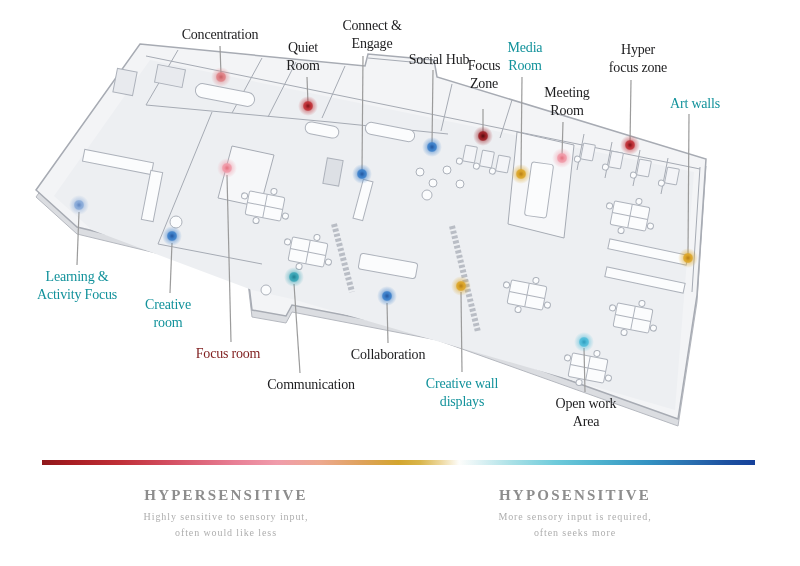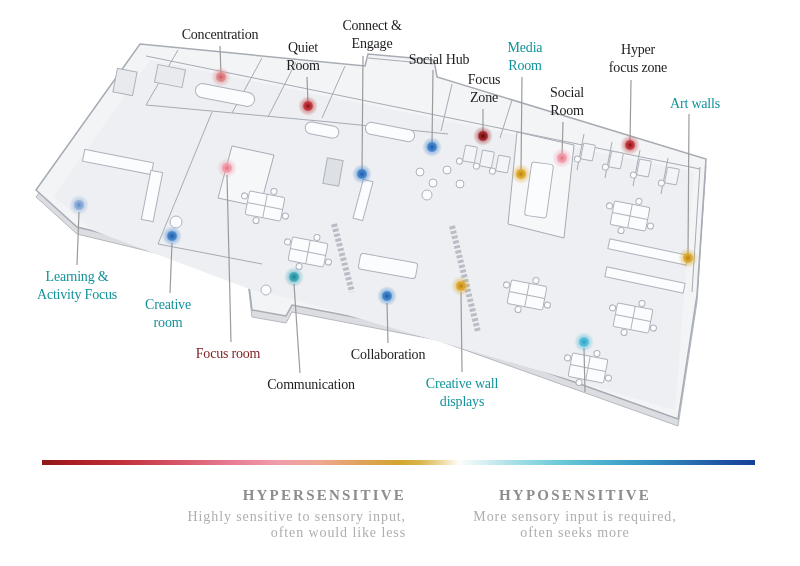--- a/index.html
+++ b/index.html
@@ -8,24 +8,24 @@
     font-family:Liberation Serif, serif;
   }
   .plan-svg{position:absolute;left:0;top:0;width:800px;height:566px;}
   .labels-layer{position:absolute;left:0;top:0;width:800px;height:566px;pointer-events:none;}
   .ann-label{
     position:absolute;transform:translateX(-50%);text-align:center;
     font-size:14px;line-height:18px;white-space:nowrap;letter-spacing:-0.2px;
   }
   .gradient-bar{position:absolute;left:42px;top:460px;width:713px;height:5px;}
   .legend-block{position:absolute;top:487px;width:360px;}
-  .legend-block.left{left:46px;text-align:right;}
+  .legend-block.left{left:46px;text-align:center;}
   .legend-block.right{right:45px;text-align:center;}
   .legend-title{font-weight:bold;font-size:15px;letter-spacing:2.2px;color:#8d8d8d;}
-  .legend-sub{font-size:14px;letter-spacing:0.9px;color:#aeaeae;line-height:16px;margin-top:5px;}
+  .legend-sub{font-size:10px;letter-spacing:0.9px;color:#aeaeae;line-height:16px;margin-top:5px;}
 </style>
 </head>
 <body>
 
 <div class="stage">
 
   <svg class="plan-svg" viewBox="0 0 800 566">
     <defs id="dot-grads">
       <g id="cluster" fill="#fbfcfd" stroke="#aeb3bc" stroke-width="1">
         <rect x="-18" y="-12" width="36" height="24" rx="2"></rect>
@@ -224,26 +224,26 @@
         <div>Connect &amp;</div>
         <div>Engage</div>
       </div>
       <div class="ann-label" style="left: 439px; top: 51px; color: rgb(29, 29, 31);">
         <div>Social Hub</div>
       </div>
       <div class="ann-label" style="left: 525px; top: 39px; color: rgb(18, 146, 155);">
         <div>Media</div>
         <div>Room</div>
       </div>
-      <div class="ann-label" style="left: 484px; top: 71px; color: rgb(29, 29, 31);">
+      <div class="ann-label" style="left: 484px; top: 57px; color: rgb(29, 29, 31);">
         <div>Focus</div>
         <div>Zone</div>
       </div>
       <div class="ann-label" style="left: 567px; top: 84px; color: rgb(29, 29, 31);">
-        <div>Social</div>
+        <div>Meeting</div>
         <div>Room</div>
       </div>
       <div class="ann-label" style="left: 638px; top: 41px; color: rgb(29, 29, 31);">
         <div>Hyper</div>
         <div>focus zone</div>
       </div>
       <div class="ann-label" style="left: 695px; top: 95px; color: rgb(18, 146, 155);">
         <div>Art walls</div>
       </div>
       <div class="ann-label" style="left: 77px; top: 268px; color: rgb(18, 146, 155);">
@@ -259,20 +259,24 @@
       </div>
       <div class="ann-label" style="left: 311px; top: 376px; color: rgb(29, 29, 31);">
         <div>Communication</div>
       </div>
       <div class="ann-label" style="left: 388px; top: 346px; color: rgb(29, 29, 31);">
         <div>Collaboration</div>
       </div>
       <div class="ann-label" style="left: 462px; top: 375px; color: rgb(18, 146, 155);">
         <div>Creative wall</div>
         <div>displays</div>
+      </div>
+      <div class="ann-label" style="left: 586px; top: 395px; color: rgb(29, 29, 31);">
+        <div>Open work</div>
+        <div>Area</div>
       </div>
     </div>
 
   <div class="gradient-bar" id="gradient-bar" style="background: linear-gradient(90deg, rgb(142, 24, 27) 0%, rgb(168, 29, 34) 4%, rgb(192, 48, 56) 11%, rgb(212, 79, 98) 18%, rgb(232, 127, 149) 27%, rgb(240, 156, 171) 33%, rgb(237, 169, 143) 39%, rgb(222, 162, 90) 45%, rgb(211, 165, 46) 50%, rgb(217, 181, 74) 53%, rgb(238, 217, 160) 56%, rgb(253, 253, 251) 58.5%, rgb(226, 243, 245) 61%, rgb(168, 224, 230) 66%, rgb(111, 203, 219) 72%, rgb(79, 179, 207) 78%, rgb(52, 146, 194) 85%, rgb(42, 111, 176) 91%, rgb(29, 81, 160) 96%, rgb(22, 65, 155) 100%);"></div>
 
   <div class="legend-block left">
     <div class="legend-title">HYPERSENSITIVE</div>
     <div class="legend-sub">
       <div>Highly sensitive to sensory input,</div>
       <div>often would like less</div>

